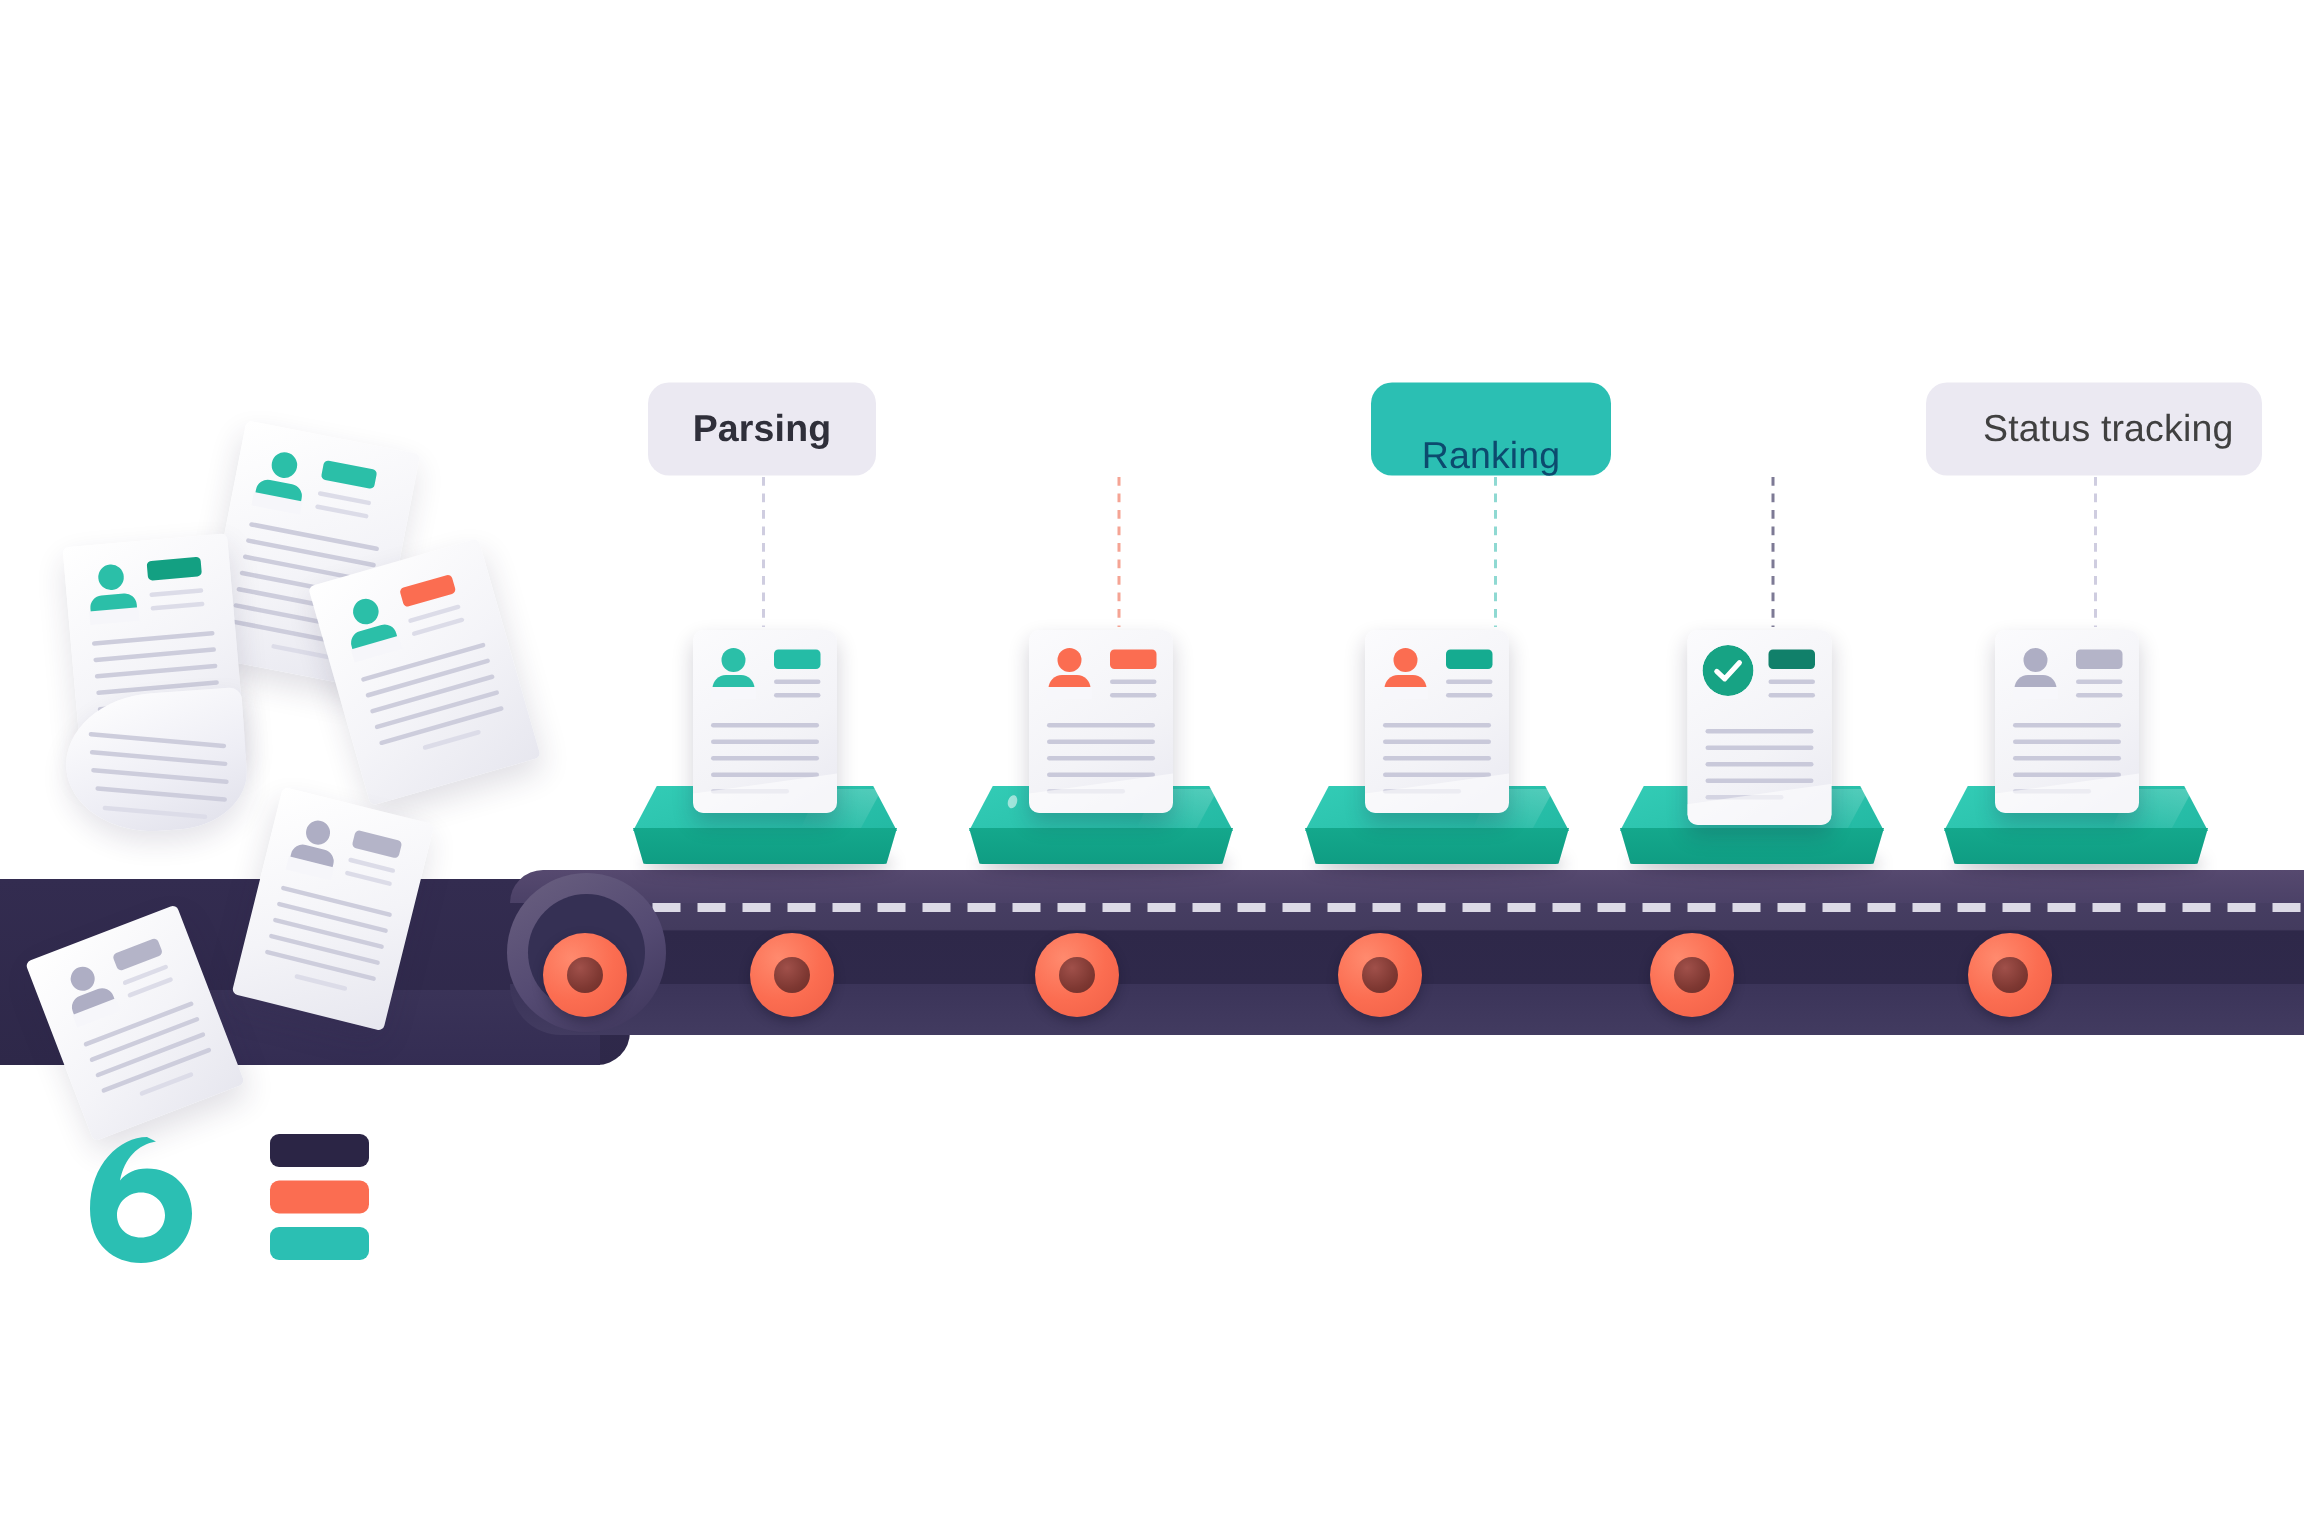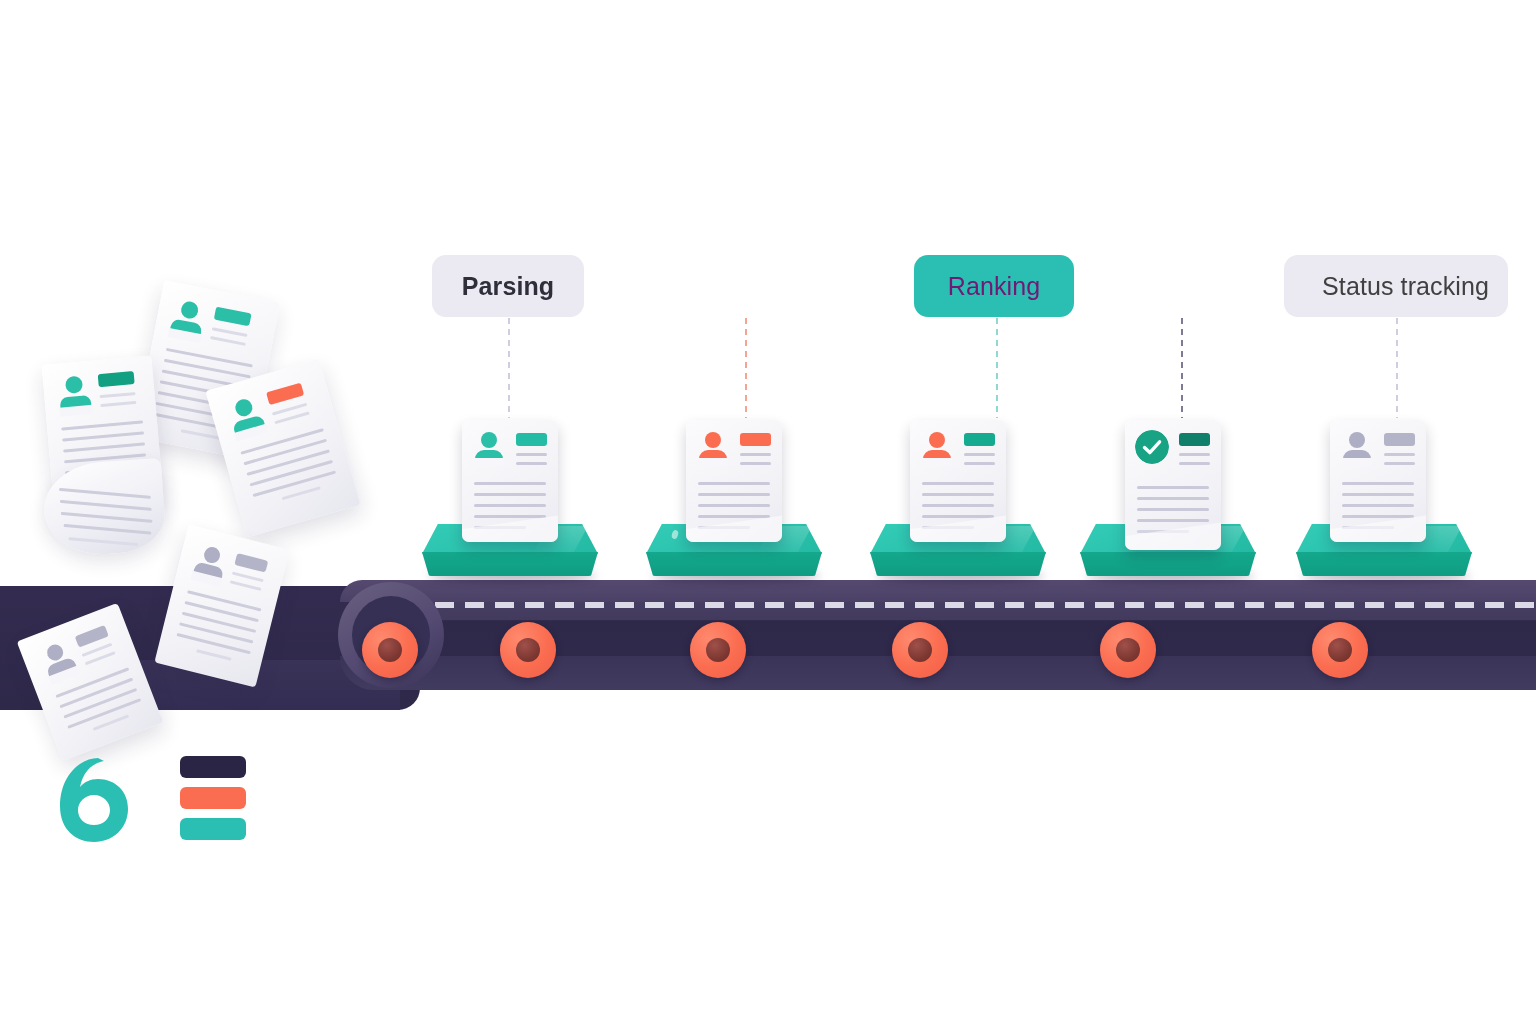--- a/index.html
+++ b/index.html
@@ -19,21 +19,21 @@
     display: flex; align-items: center; justify-content: center;
     padding: 0 22px;
     font-size: 25px;
     letter-spacing: .1px;
     white-space: nowrap;
     line-height: 1;
   }
   .chip-neutral { background: #ebe9f2; color: #404040; padding-left: 41px; }
   .chip-neutral-bold { background: #ebe9f2; color: #2f2f3a; font-weight: bold; }
   .chip-coral { background: #fa6b52; color: #ffffff; }
-  .chip-teal  { background: #2bbfb3; color: #701a75; }
+  .chip-teal  { background: #2bbfb3; color: #0c4a6e; align-items: flex-end; }
   .chip-navy  { background: #2b2545; color: #ffffff; }
 
   
   .connector {
     position: absolute;
     width: 2px;
     background-image: linear-gradient(to bottom, currentColor 55%, transparent 55%);
     background-size: 2px 11px;
   }
 

